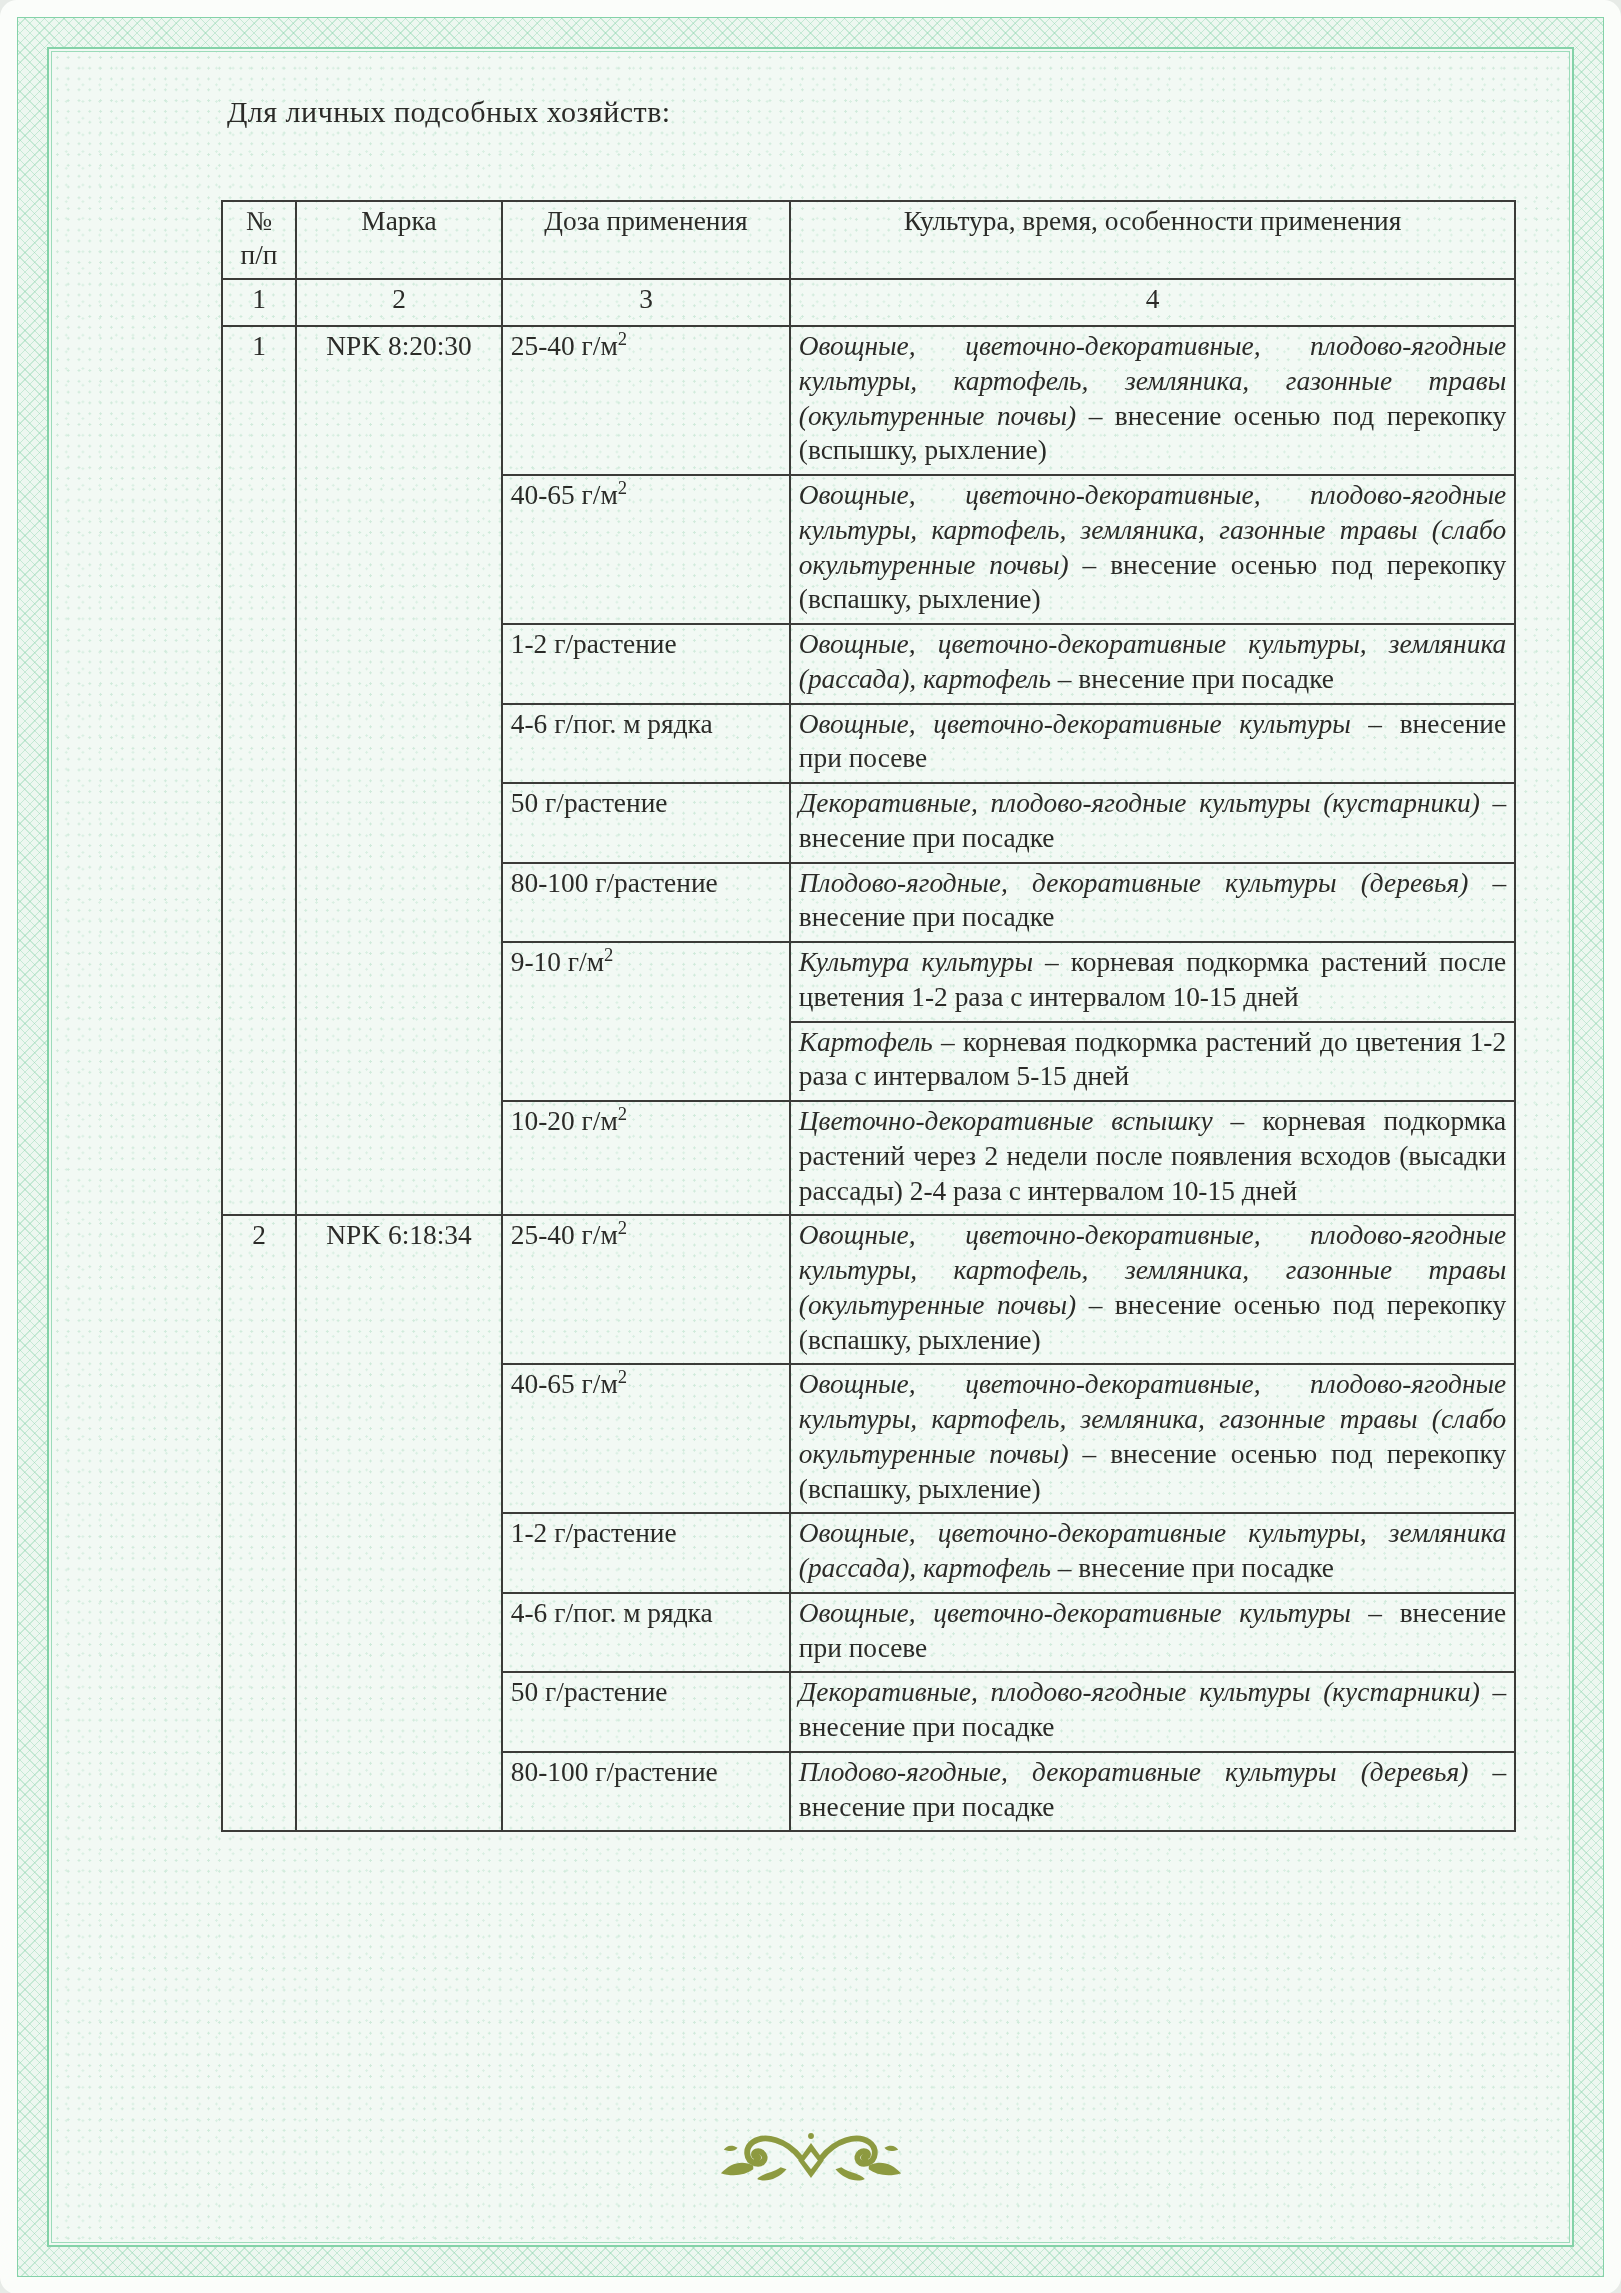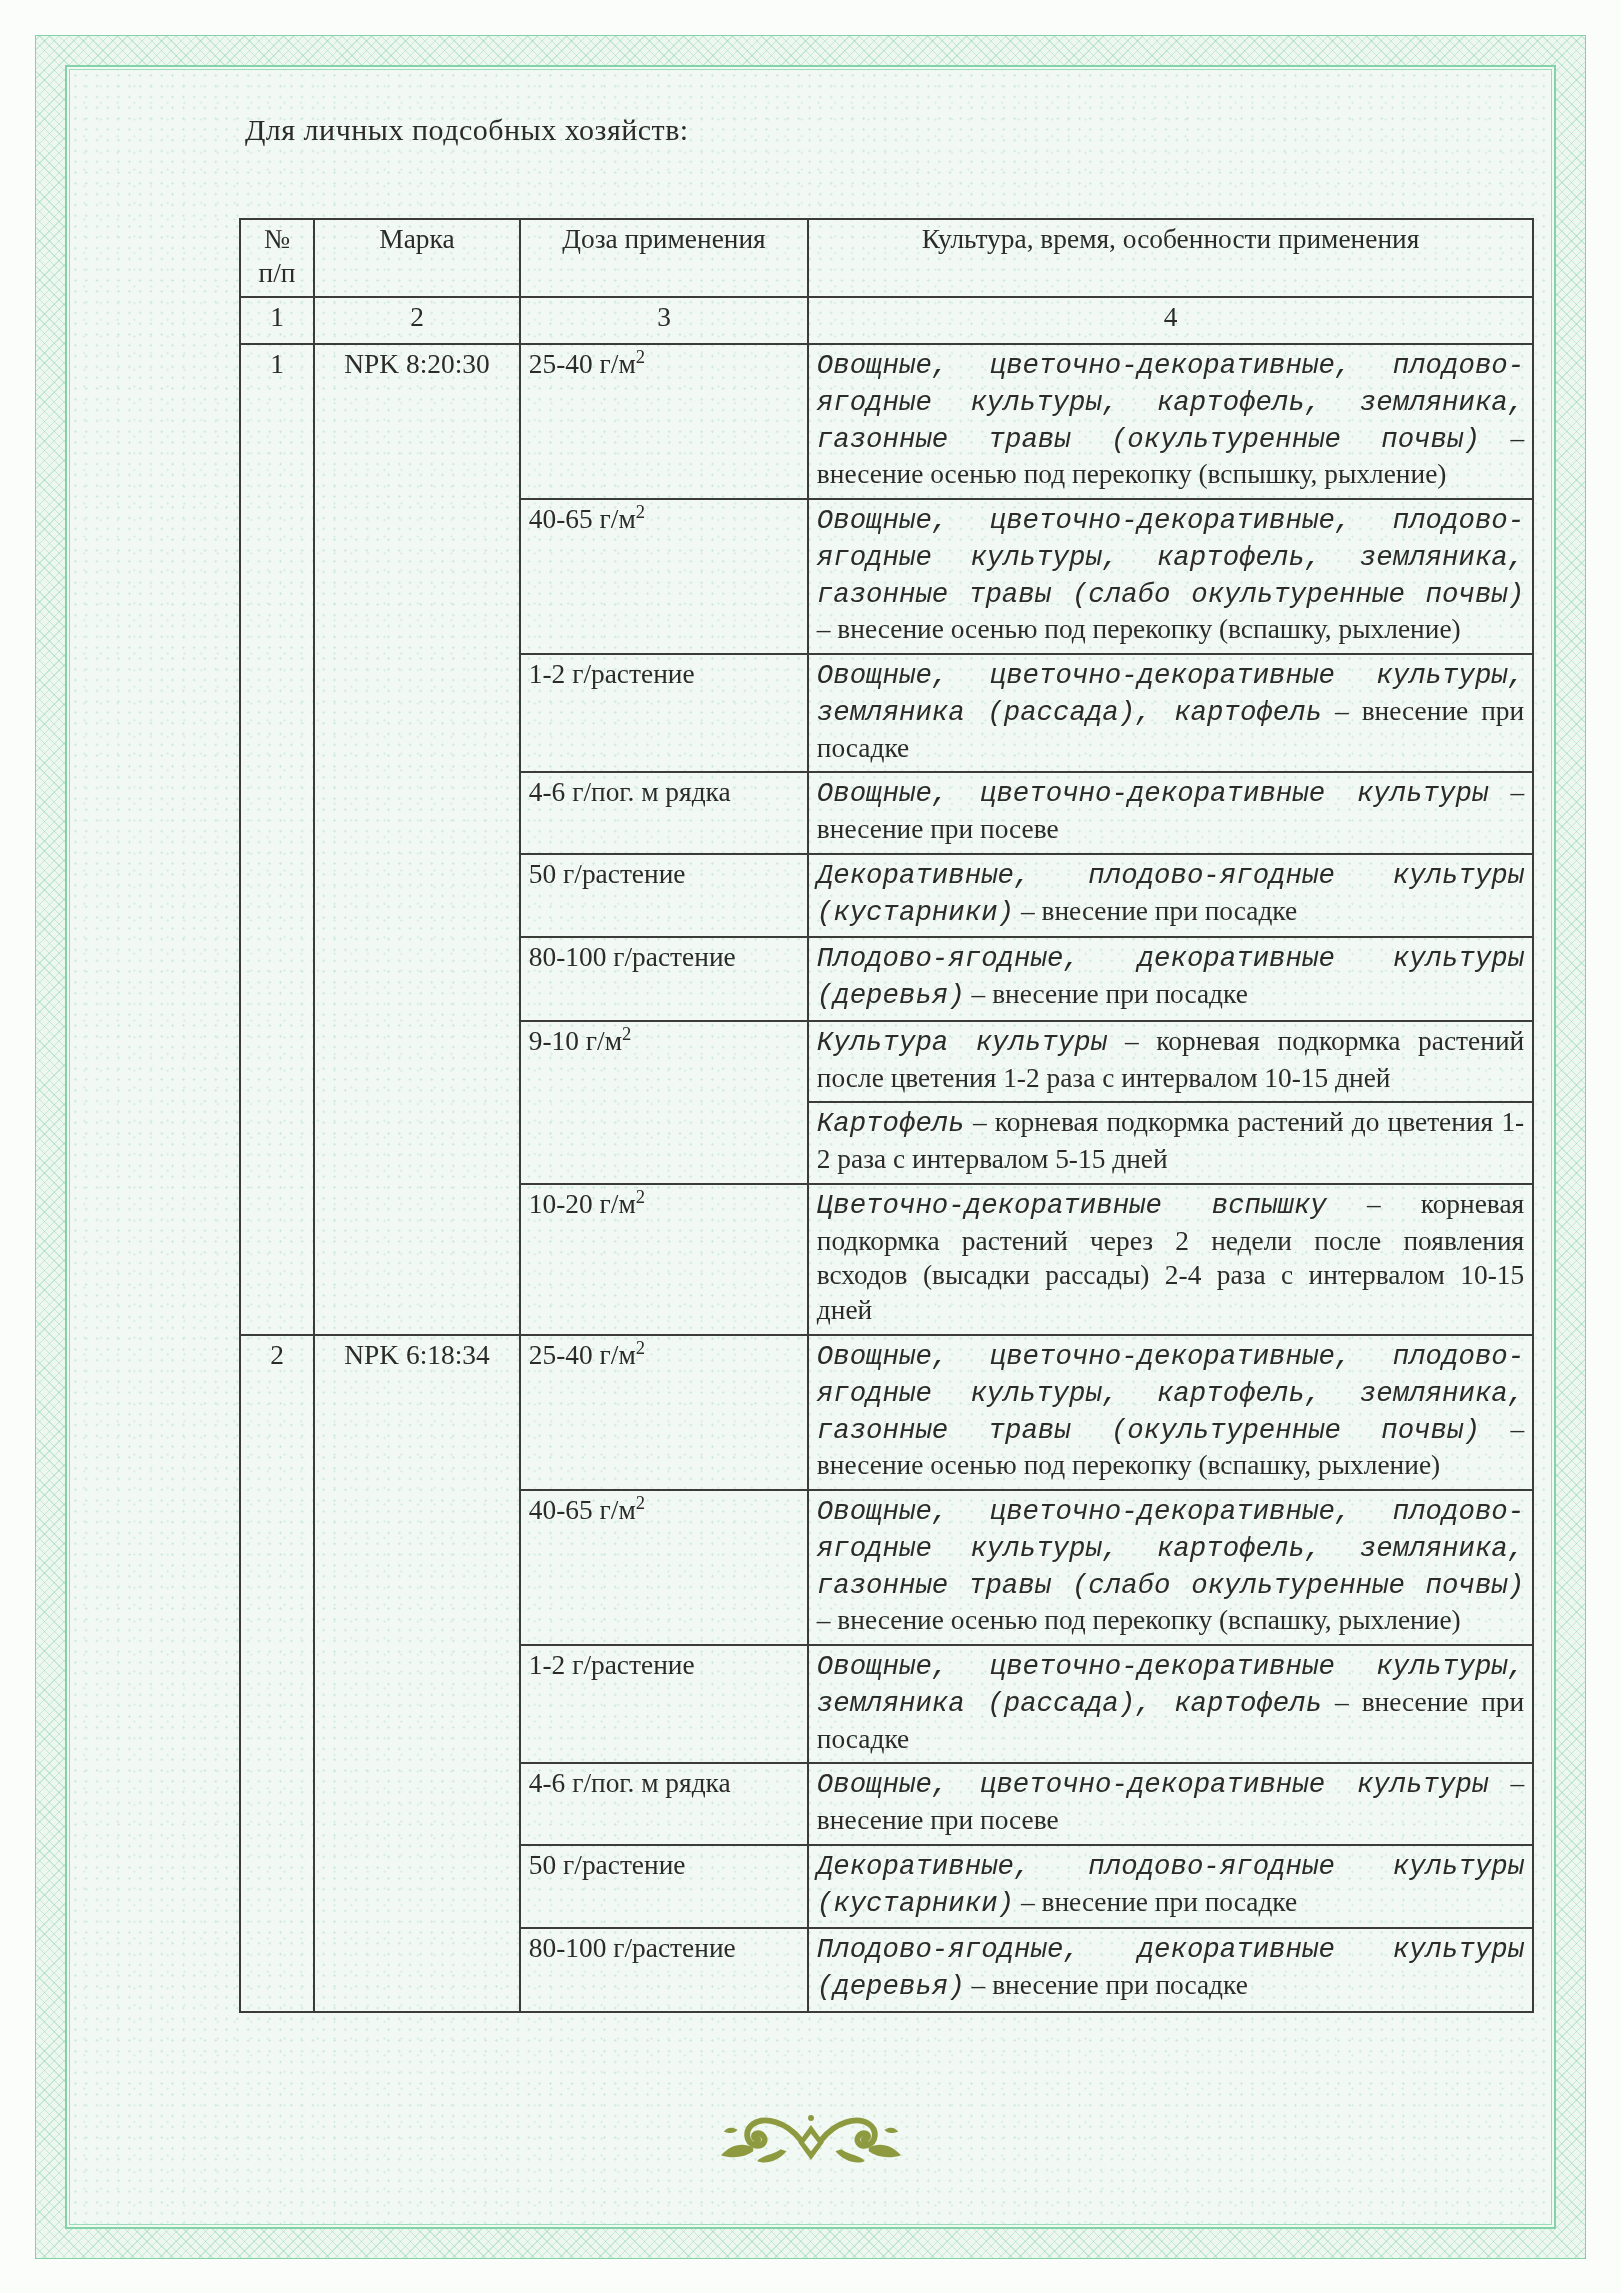--- a/index.html
+++ b/index.html
@@ -1,24 +1,25 @@
 <!DOCTYPE html>
 <html><head>
 <meta charset="utf-8">
 <style>
   html,body{margin:0;padding:0;background:#e7ebe7;}
   .page{
     position:relative;
     width:1621px;height:2294px;
     background:#fbfdfa;
     box-sizing:border-box;
-    padding:35px;
+    padding:17px;
     font-family:"Liberation Serif","DejaVu Serif",serif;
     color:#2b2b28;
     overflow:hidden;
+    border-radius:17px;
   }
   .band{
     box-sizing:border-box;
     width:100%;height:100%;
     border:1px solid #84d2a8;
     background:
       repeating-linear-gradient(45deg, rgba(132,210,168,.38) 0 1px, transparent 1px 6.9px),
       repeating-linear-gradient(-45deg, rgba(132,210,168,.38) 0 1px, transparent 1px 6.9px),
       #edf7f0;
     padding:29px;
@@ -71,21 +72,21 @@
   table.apptable{border:1px solid #3b3b38;}
   th.h{ text-align:center; padding-top:5.9px; }
   th.h-num{ line-height:1.25; }
   tr.numrow td{ text-align:center; padding:2px 0 7.8px 0; }
   td.cell-num, td.cell-brand{ text-align:center; }
   td.cell-dose{ text-align:left; }
   td.cell-cult{
     text-align:justify;
     padding:2px 9.8px 7.8px 11.8px;
   }
-  td.cell-cult .crop{ font-style:italic;font-family:Liberation Mono, monospace; }
+  td.cell-cult .crop{ font-style:italic; }
   td.cell-cult .note{ font-style:normal; }
   sup{ font-size:68%; line-height:0; }
   .ornament{
     position:absolute;
     left:50%;
     bottom:45px;
     transform:translateX(-50%);
   }
 </style>
 </head>

